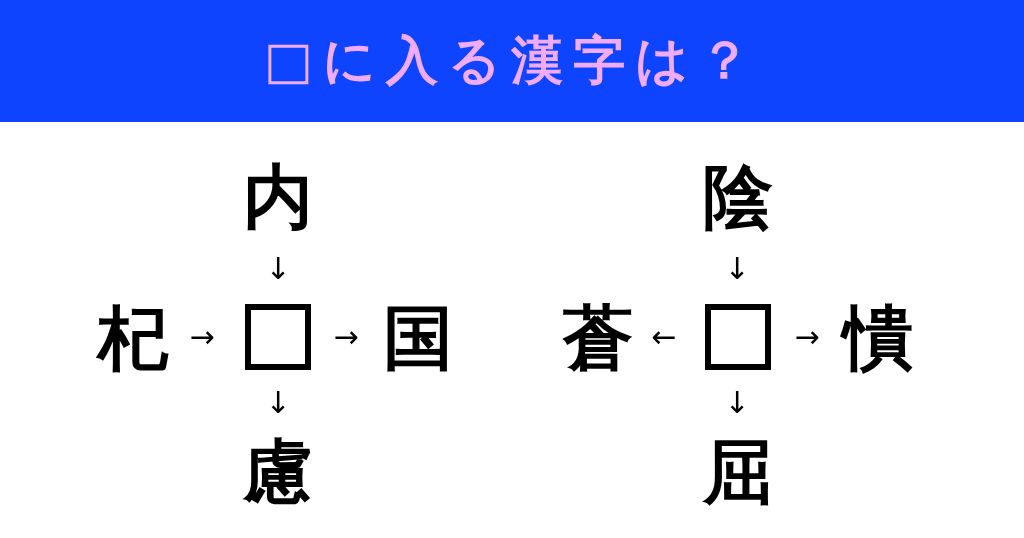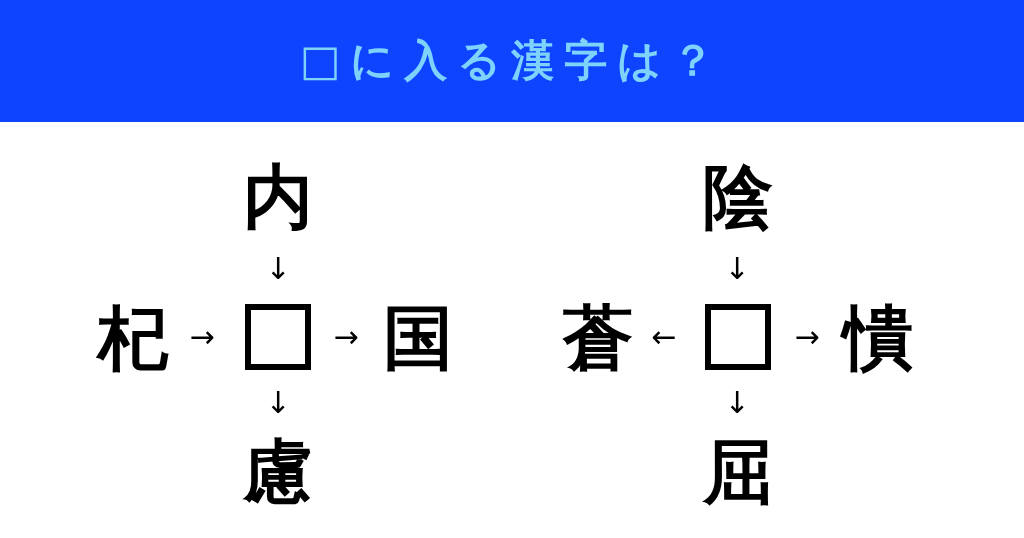--- a/index.html
+++ b/index.html
@@ -1,18 +1,18 @@
 <!DOCTYPE html>
 <html><head>
 <meta charset="utf-8">
 <style>
   html,body{margin:0;padding:0;}
   body{width:1024px;height:538px;background:#fff;position:relative;overflow:hidden;font-family:"DejaVu Sans",sans-serif;}
   .banner{position:absolute;left:0;top:0;width:1024px;height:122px;background:#0f44ff;display:flex;align-items:center;justify-content:center;}
-  .banner-title{color:#7dd3fc;font-size:43px;font-weight:bold;letter-spacing:10px;font-family:"DejaVu Sans",sans-serif;}
+  .banner-title{color:#f0abfc;font-size:52px;font-weight:bold;letter-spacing:10px;font-family:"DejaVu Sans",sans-serif;}
   .kanji{position:absolute;width:80px;height:80px;font-size:70px;font-weight:bold;line-height:80px;text-align:center;color:#000;font-family:"DejaVu Sans",sans-serif;}
   .box{position:absolute;width:54px;height:54px;border:6px solid #000;background:#fff;}
   .arrow{position:absolute;font-size:30px;line-height:30px;color:#000;width:34px;text-align:center;font-family:"DejaVu Sans",sans-serif;}
 </style>
 </head>
 <body>
 
 <div class="banner">
   <span class="banner-title">□に入る漢字は？</span>
 </div>

